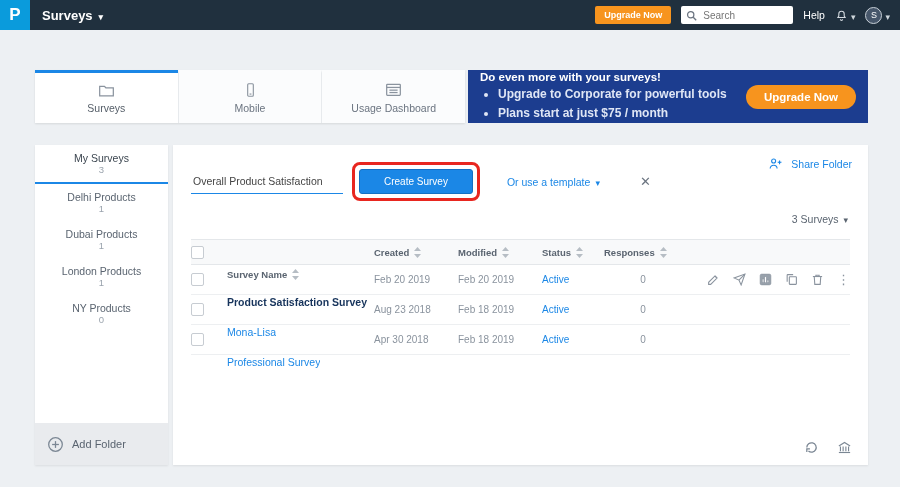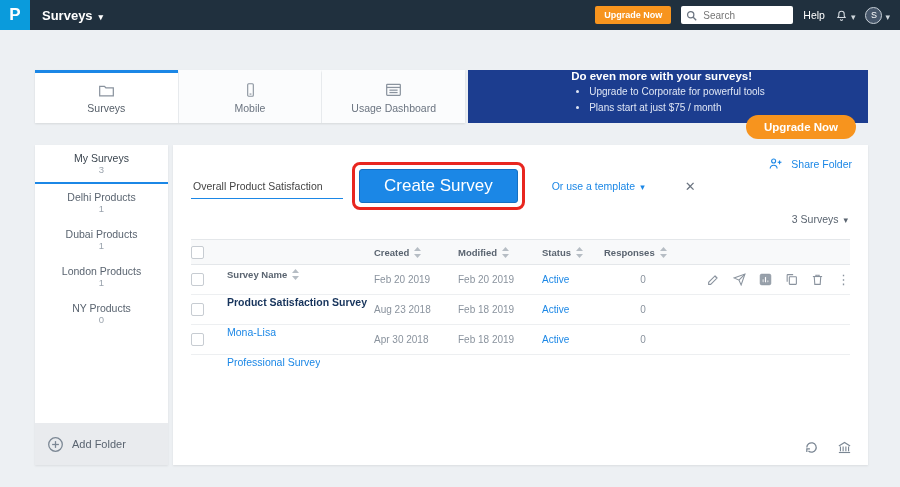--- a/index.html
+++ b/index.html
@@ -58,24 +58,24 @@
     gap: 4px; font-size: 10.5px; color: #6b7480; cursor: pointer;
     background: #fbfcfd; border-left: 1px solid #e7eaed; border-top: 3px solid transparent;
   }
   .tab:first-child { border-left: none; }
   .tab.active { background: #fff; border-top: 3px solid #1b87e6; color: #555e68; }
   .tab svg { stroke: #8a939e; }
 
   
   .banner {
     position: absolute; left: 468px; top: 70px; width: 400px; height: 53px;
-    background: #1c3d8f; color: #fff; display: flex; align-items: center; padding: 0 12px; flex-direction: column;
+    background: #1c3d8f; color: #fff; display: flex; align-items: center; padding: 0 12px;
   }
   .banner-title { font-size: 11.5px; font-weight: 700; margin-bottom: 2px; }
-  .banner ul { margin: 0; padding-left: 18px; font-size: 10px; color: #dfe6f5; line-height: 1.55; }
+  .banner ul { margin: 0; padding-left: 18px; font-size: 12px; color: #dfe6f5; line-height: 1.55; font-weight: bold; }
   .banner-btn {
     margin-left: auto; background: #f7941e; color: #fff; border: none; cursor: pointer;
     border-radius: 13px; font-size: 11.5px; font-weight: 700; padding: 6px 18px;
     font-family: "Liberation Sans", sans-serif;
   }
 
   
   .sidebar {
     position: absolute; left: 35px; top: 145px; width: 133px; height: 320px;
     background: #fff; box-shadow: 0 1px 2px rgba(0,0,0,.08);
@@ -106,21 +106,21 @@
 
   .create-row { position: absolute; top: 24px; left: 18px; display: flex; align-items: center; }
   .name-input {
     width: 152px; border: none; border-bottom: 1px solid #1b87e6;
     font-size: 10.5px; color: #444; padding: 6px 2px; outline: none;
     background: transparent; font-family: "Liberation Sans", sans-serif;
   }
   .btn-wrap { position: relative; margin-left: 16px; }
   .create-btn {
     background: #1b87e6; color: #fff; border: 1px solid #1470c2; cursor: pointer;
-    border-radius: 3px; font-size: 17px; padding: 6px 24px;
+    border-radius: 3px; font-size: 10px; padding: 6px 24px;
     font-family: "Liberation Sans", sans-serif;
   }
   .annotation {
     position: absolute; left: -7px; top: -7px; right: -7px; bottom: -7px;
     border: 3px solid #e8261f; border-radius: 8px; pointer-events: none;
   }
   .template-link {
     margin-left: 34px; display: flex; align-items: flex-start; gap: 5px;
     color: #1b87e6; font-size: 10.5px; cursor: pointer;
   }

